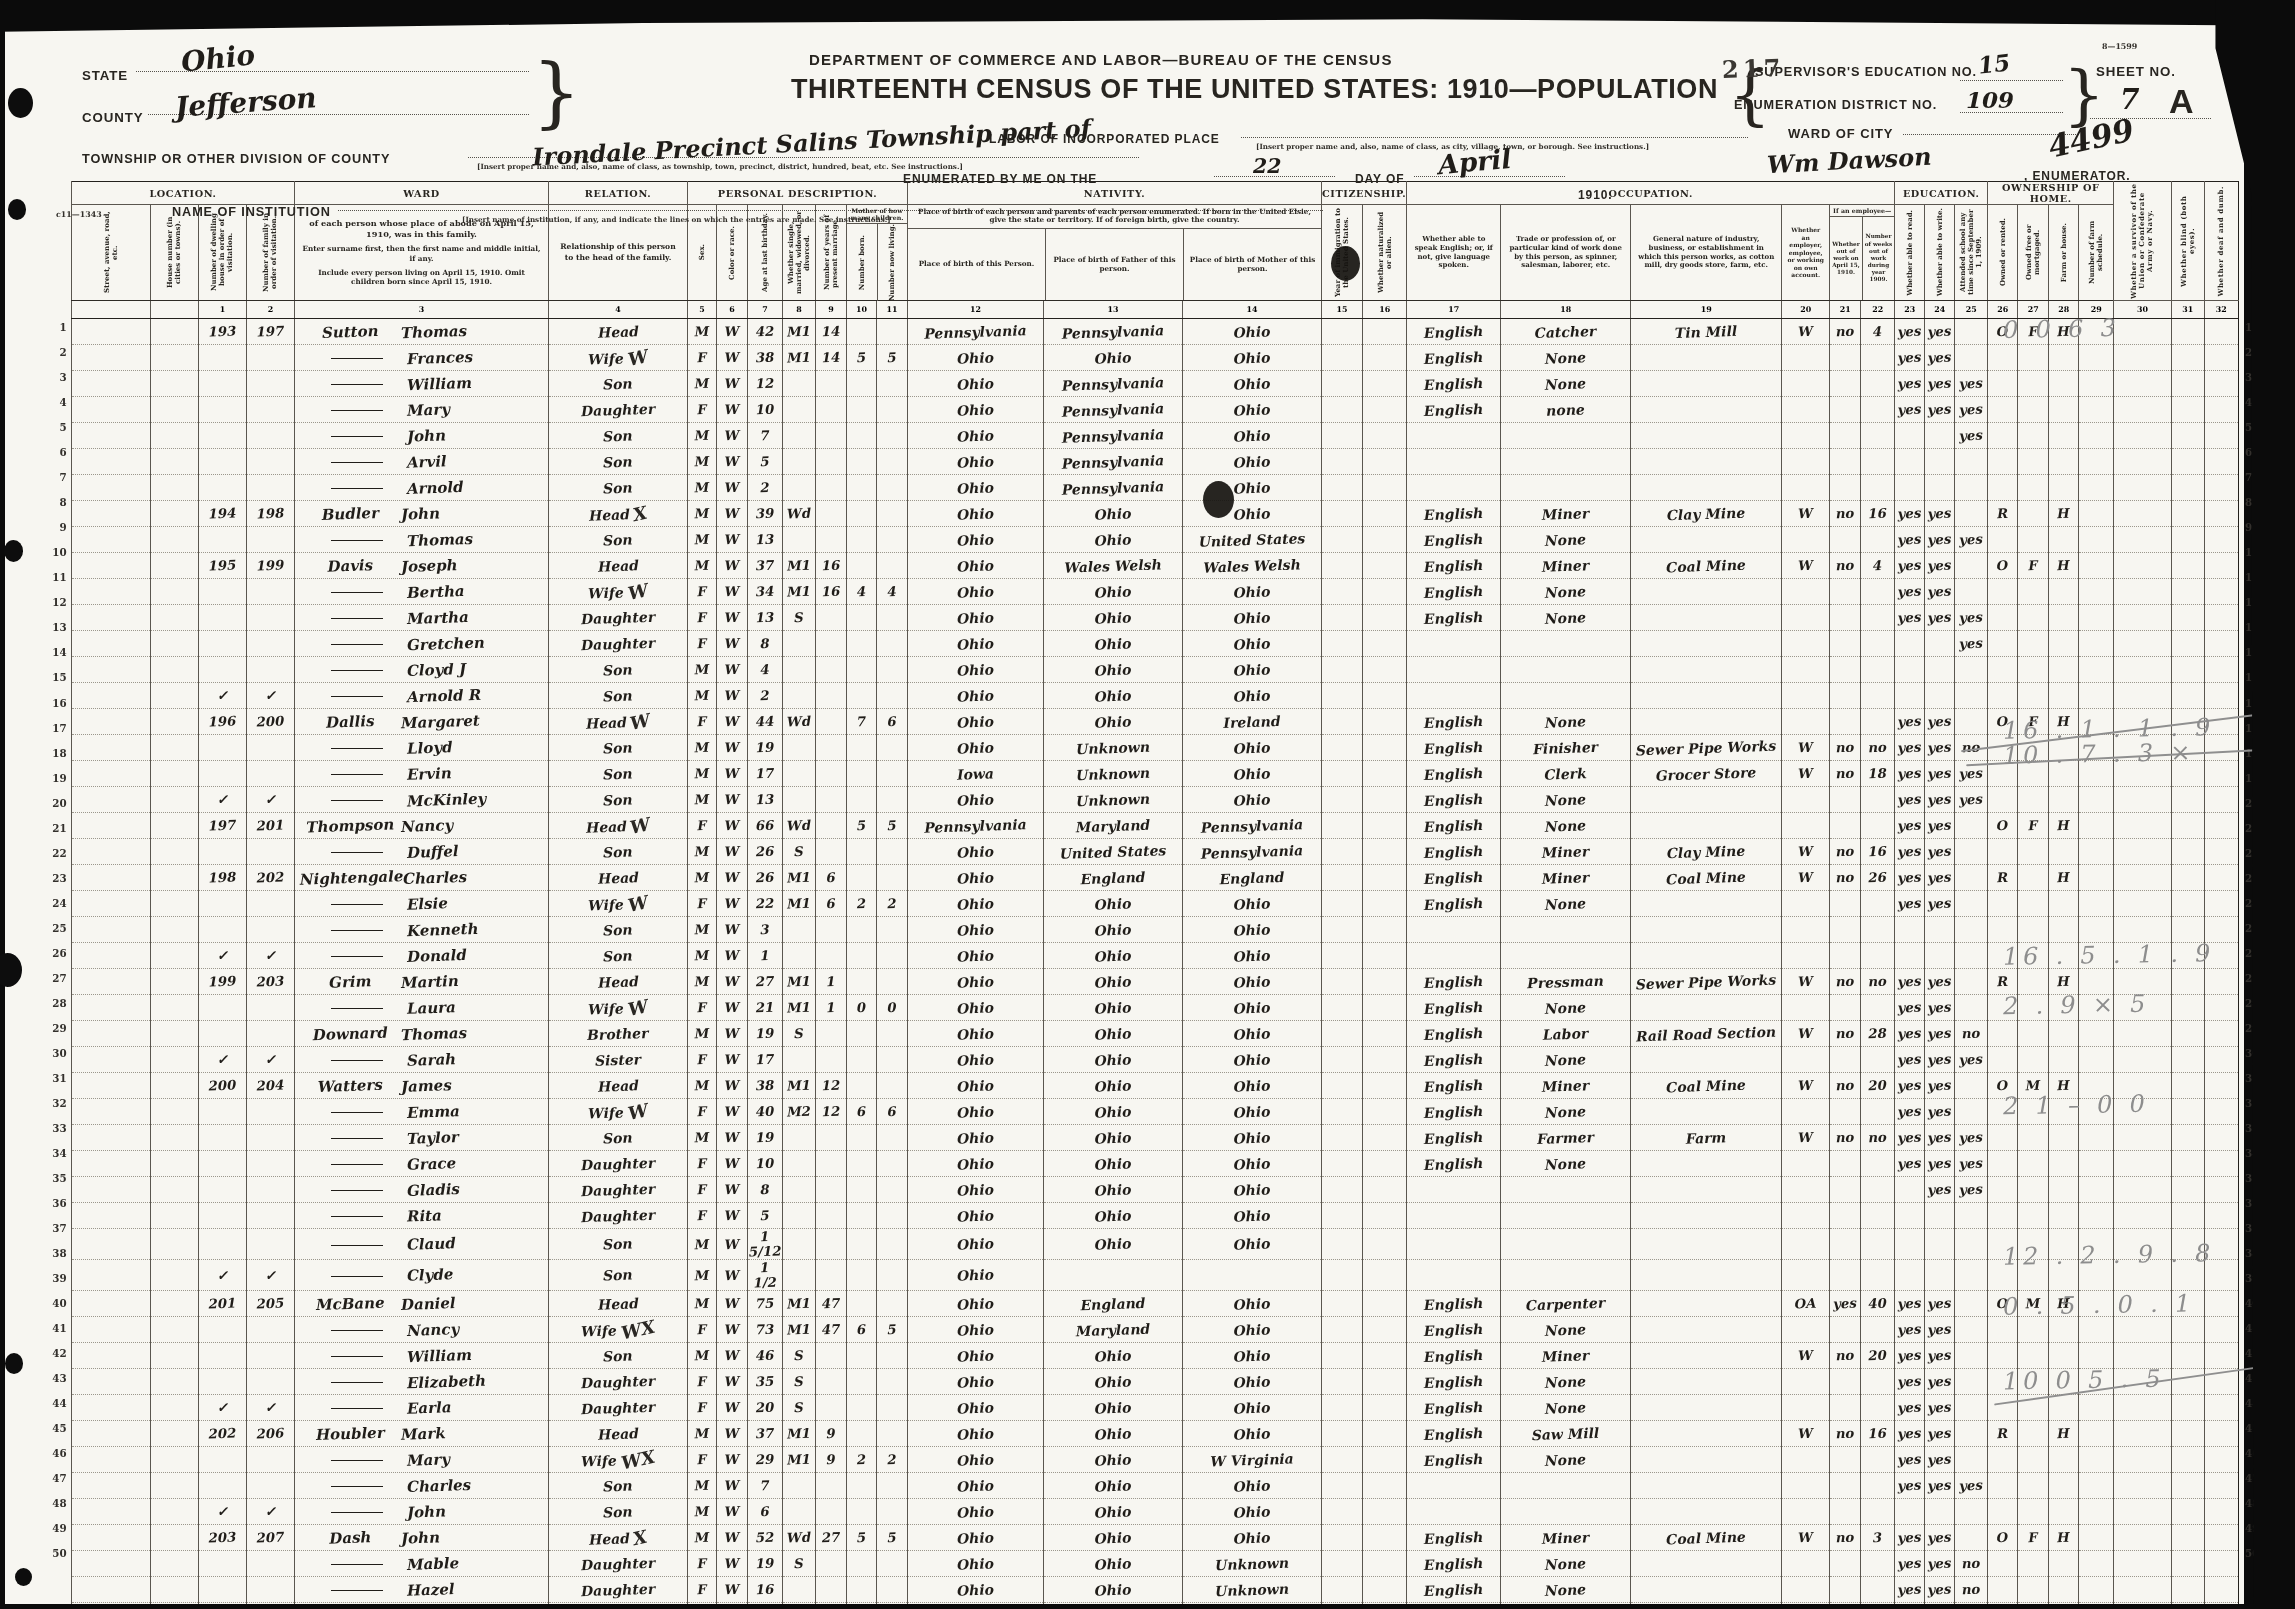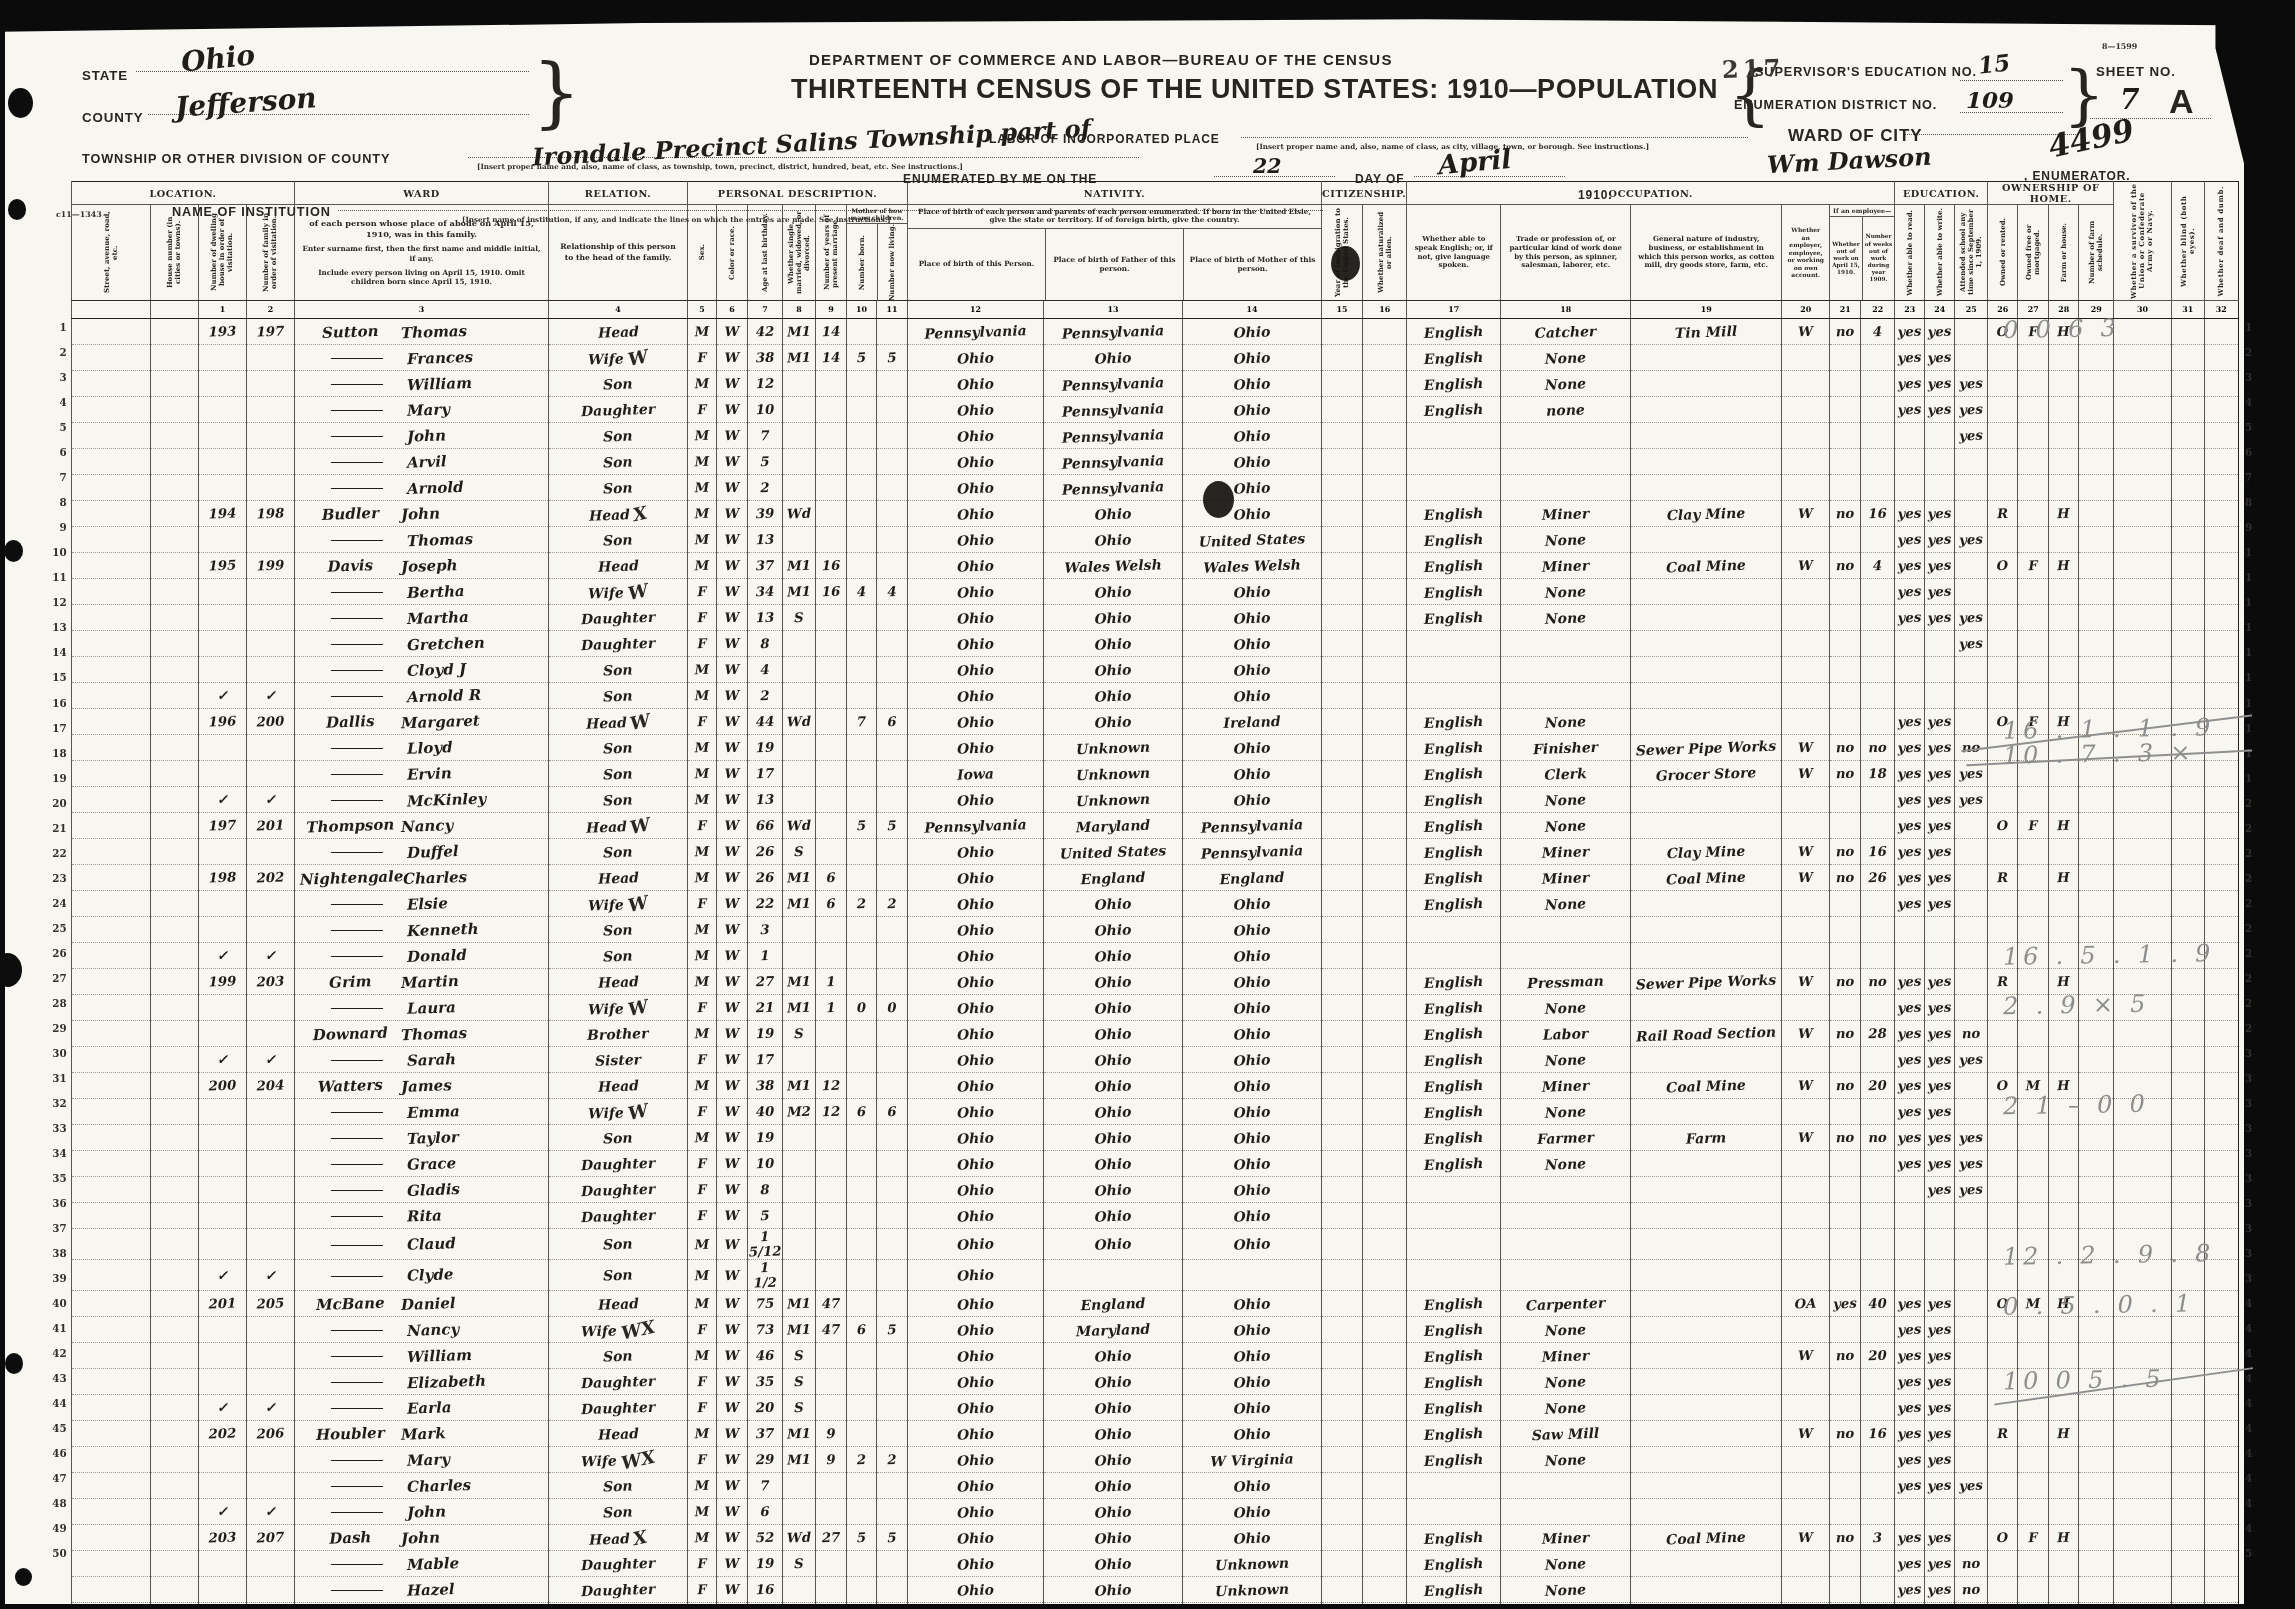--- a/index.html
+++ b/index.html
@@ -117,21 +117,21 @@
 <div class="hw hwa" style="left:1966px;top:86px;font-size:23px;">109</div>
 <div class="dots" style="left:1960px;top:112px;width:103px;"></div>
 <div class="brace" style="left:2063px;top:56px;font-size:66px;">}</div>
 
 <div class="pr note" style="left:2102px;top:42px;font-size:7.9px;">8—1599</div>
 <div class="pr lab" style="left:2096px;top:64px;font-size:13.3px;">SHEET NO.</div>
 <div class="hw hwa" style="left:2120px;top:83px;font-size:28px;">7</div>
 <div class="pr bigA" style="position:absolute;left:2169px;top:82px;font-size:34px;z-index:10;">A</div>
 <div class="dots" style="left:2090px;top:118px;width:121px;"></div>
 
-<div class="pr lab" style="left:1788px;top:126px;font-size:17px;">WARD OF CITY</div>
+<div class="pr lab" style="left:1788px;top:126px;font-size:13px;">WARD OF CITY</div>
 <div class="dots" style="left:1903px;top:134px;width:175px;"></div>
 
 <div class="hw hwa" style="left:1767px;top:146px;font-size:24px;transform:rotate(-3deg);">Wm Dawson</div>
 <div class="dots" style="left:1755px;top:181px;width:260px;"></div>
 <div class="hw hwa" style="left:2048px;top:120px;font-size:31px;transform:rotate(-12deg);">4499</div>
 <div class="pr lab" style="left:2024px;top:169px;font-size:12px;">, ENUMERATOR.</div>
 
 <table id="census">
     <colgroup>
       <col style="width: 79px;">

